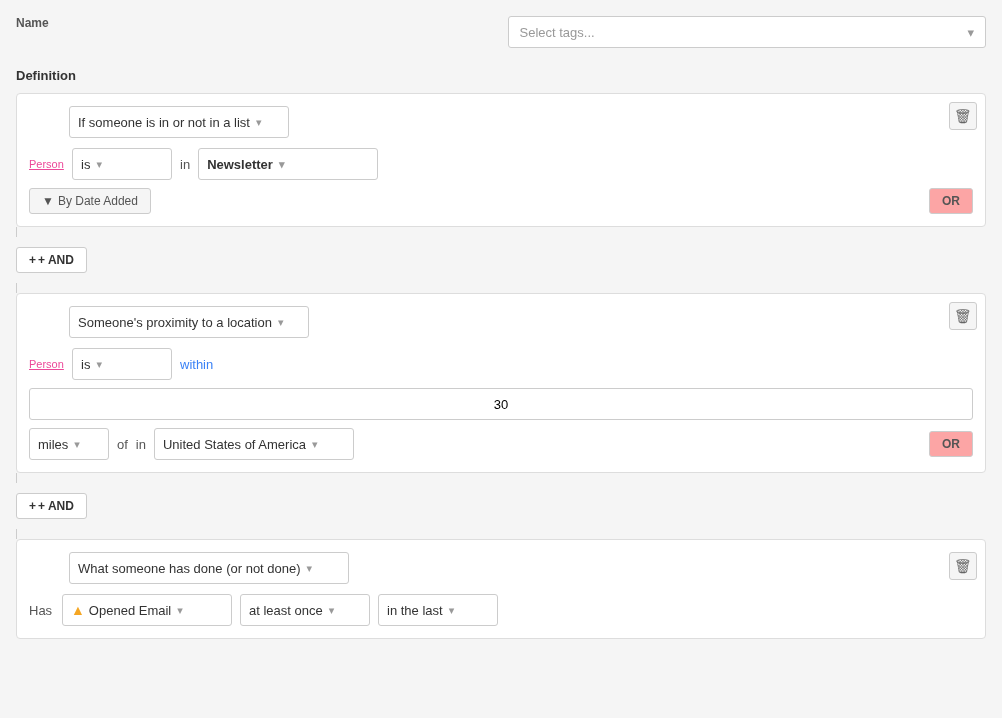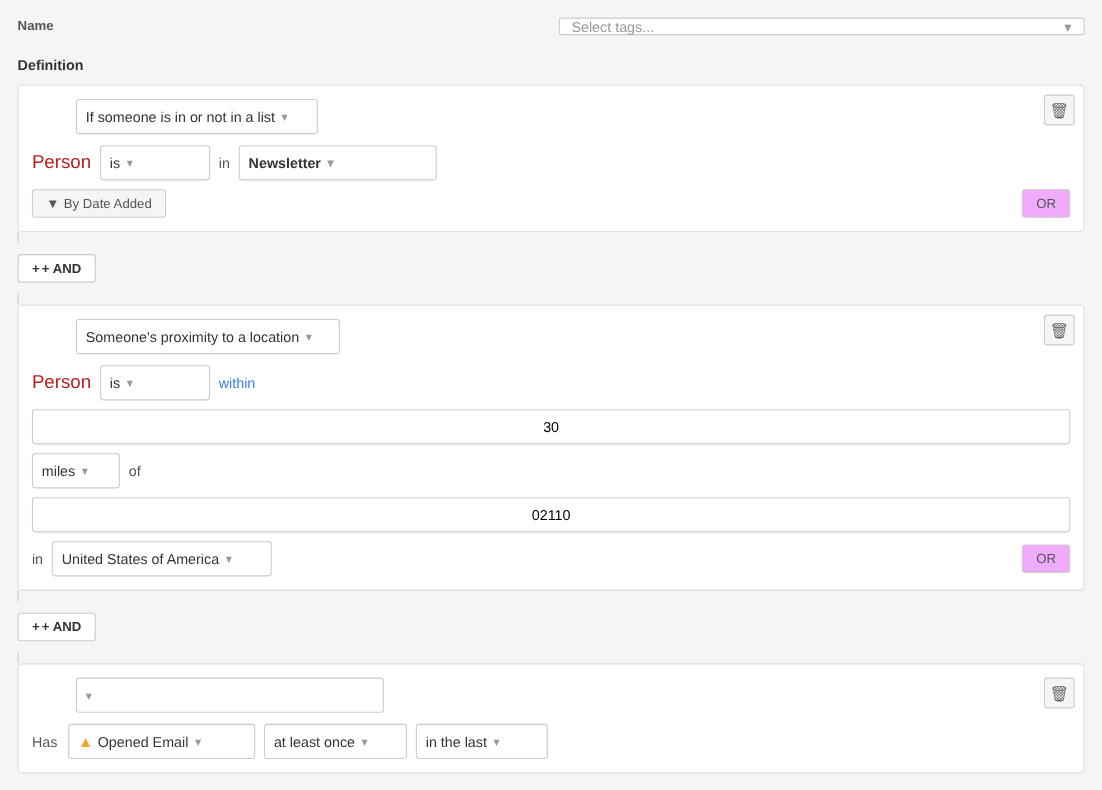--- a/index.html
+++ b/index.html
@@ -105,23 +105,24 @@
       font-size: 13px;
       background: #fff;
       height: 32px;
       width: 60px;
       text-align: center;
     }
     .inline-input-wide {
       width: 100px;
     }
     .person-label {
-      color: #b91c1c;
-      font-size: 17px;
+      color: #ec4899;
+      font-size: 11px;
       min-width: 35px;
+      text-decoration: underline;
     }
     .has-label {
       color: #555;
       font-size: 13px;
       min-width: 25px;
     }
     .connector-line {
       width: 1px;
       height: 10px;
       background: #ccc;
@@ -136,27 +137,27 @@
       gap: 4px;
       background: #f5f5f5;
       border: 1px solid #ccc;
       border-radius: 3px;
       padding: 5px 12px;
       cursor: pointer;
       font-size: 12px;
       color: #555;
     }
     .or-right-btn {
-      background: #f0abfc;
+      background: #fca5a5;
       border: 1px solid #ccc;
       border-radius: 3px;
       padding: 5px 12px;
       cursor: pointer;
       font-size: 12px;
-      font-weight: 400;
+      font-weight: 700;
       color: #555;
     }
     .main-block {
       background: #fff;
       border: 1px solid #ddd;
       border-radius: 4px;
       padding: 12px;
       position: relative;
     }
     .sub-condition {
@@ -165,21 +166,21 @@
     }
     .tags-select {
       display: flex;
       align-items: center;
       justify-content: space-between;
       border: 1px solid #ccc;
       border-radius: 3px;
       padding: 5px 11px;
       background: #fff;
       cursor: pointer;
-      height: 16px;
+      height: 32px;
       color: #999;
     }
   </style>
 </head>
 <body>
 
 
 
 
 <div class="top-row">
@@ -251,21 +252,20 @@
       <span>is</span>
       <span class="arrow">▾</span>
     </div>
     <span style="color:#3b82f6;">within</span>
     <input type="text" class="inline-input" value="30" style="">
     <div class="inline-select" style="width:80px;">
       <span>miles</span>
       <span class="arrow">▾</span>
     </div>
     <span style="color:#555;">of</span>
-    <input type="text" class="inline-input inline-input-wide" value="02110" style="">
     <span style="color:#555;">in</span>
     <div class="inline-select" style="width:200px;">
       <span>United States of America</span>
       <span class="arrow">▾</span>
     </div>
     <button class="or-right-btn" style="margin-left:auto;">OR</button>
   </div>
   <div class="delete-btn">
     <span>🗑</span>
   </div>
@@ -278,20 +278,21 @@
   <span style="margin-left:-2px;">+ AND</span>
 </button>
 <div class="connector-line" style="margin-left:0; width:1px; height:10px; background:#ccc;"></div>
 
 
 <div class="main-block" style="padding:0;">
 
   <div class="sub-condition" style="padding:12px; position:relative;">
     <div class="condition-type-row">
       <div class="inline-select" style="min-width:280px;">
+        <span>What someone has done (or not done)</span>
         <span class="arrow">▾</span>
       </div>
     </div>
     <div class="condition-row">
       <span class="has-label">Has</span>
       <div class="inline-select" style="width:170px;">
         <span style="display:inline-flex;align-items:center;gap:4px;">
           <span style="color:#f5a623;font-size:14px;">▲</span>
           <span>Opened Email</span>
         </span>

